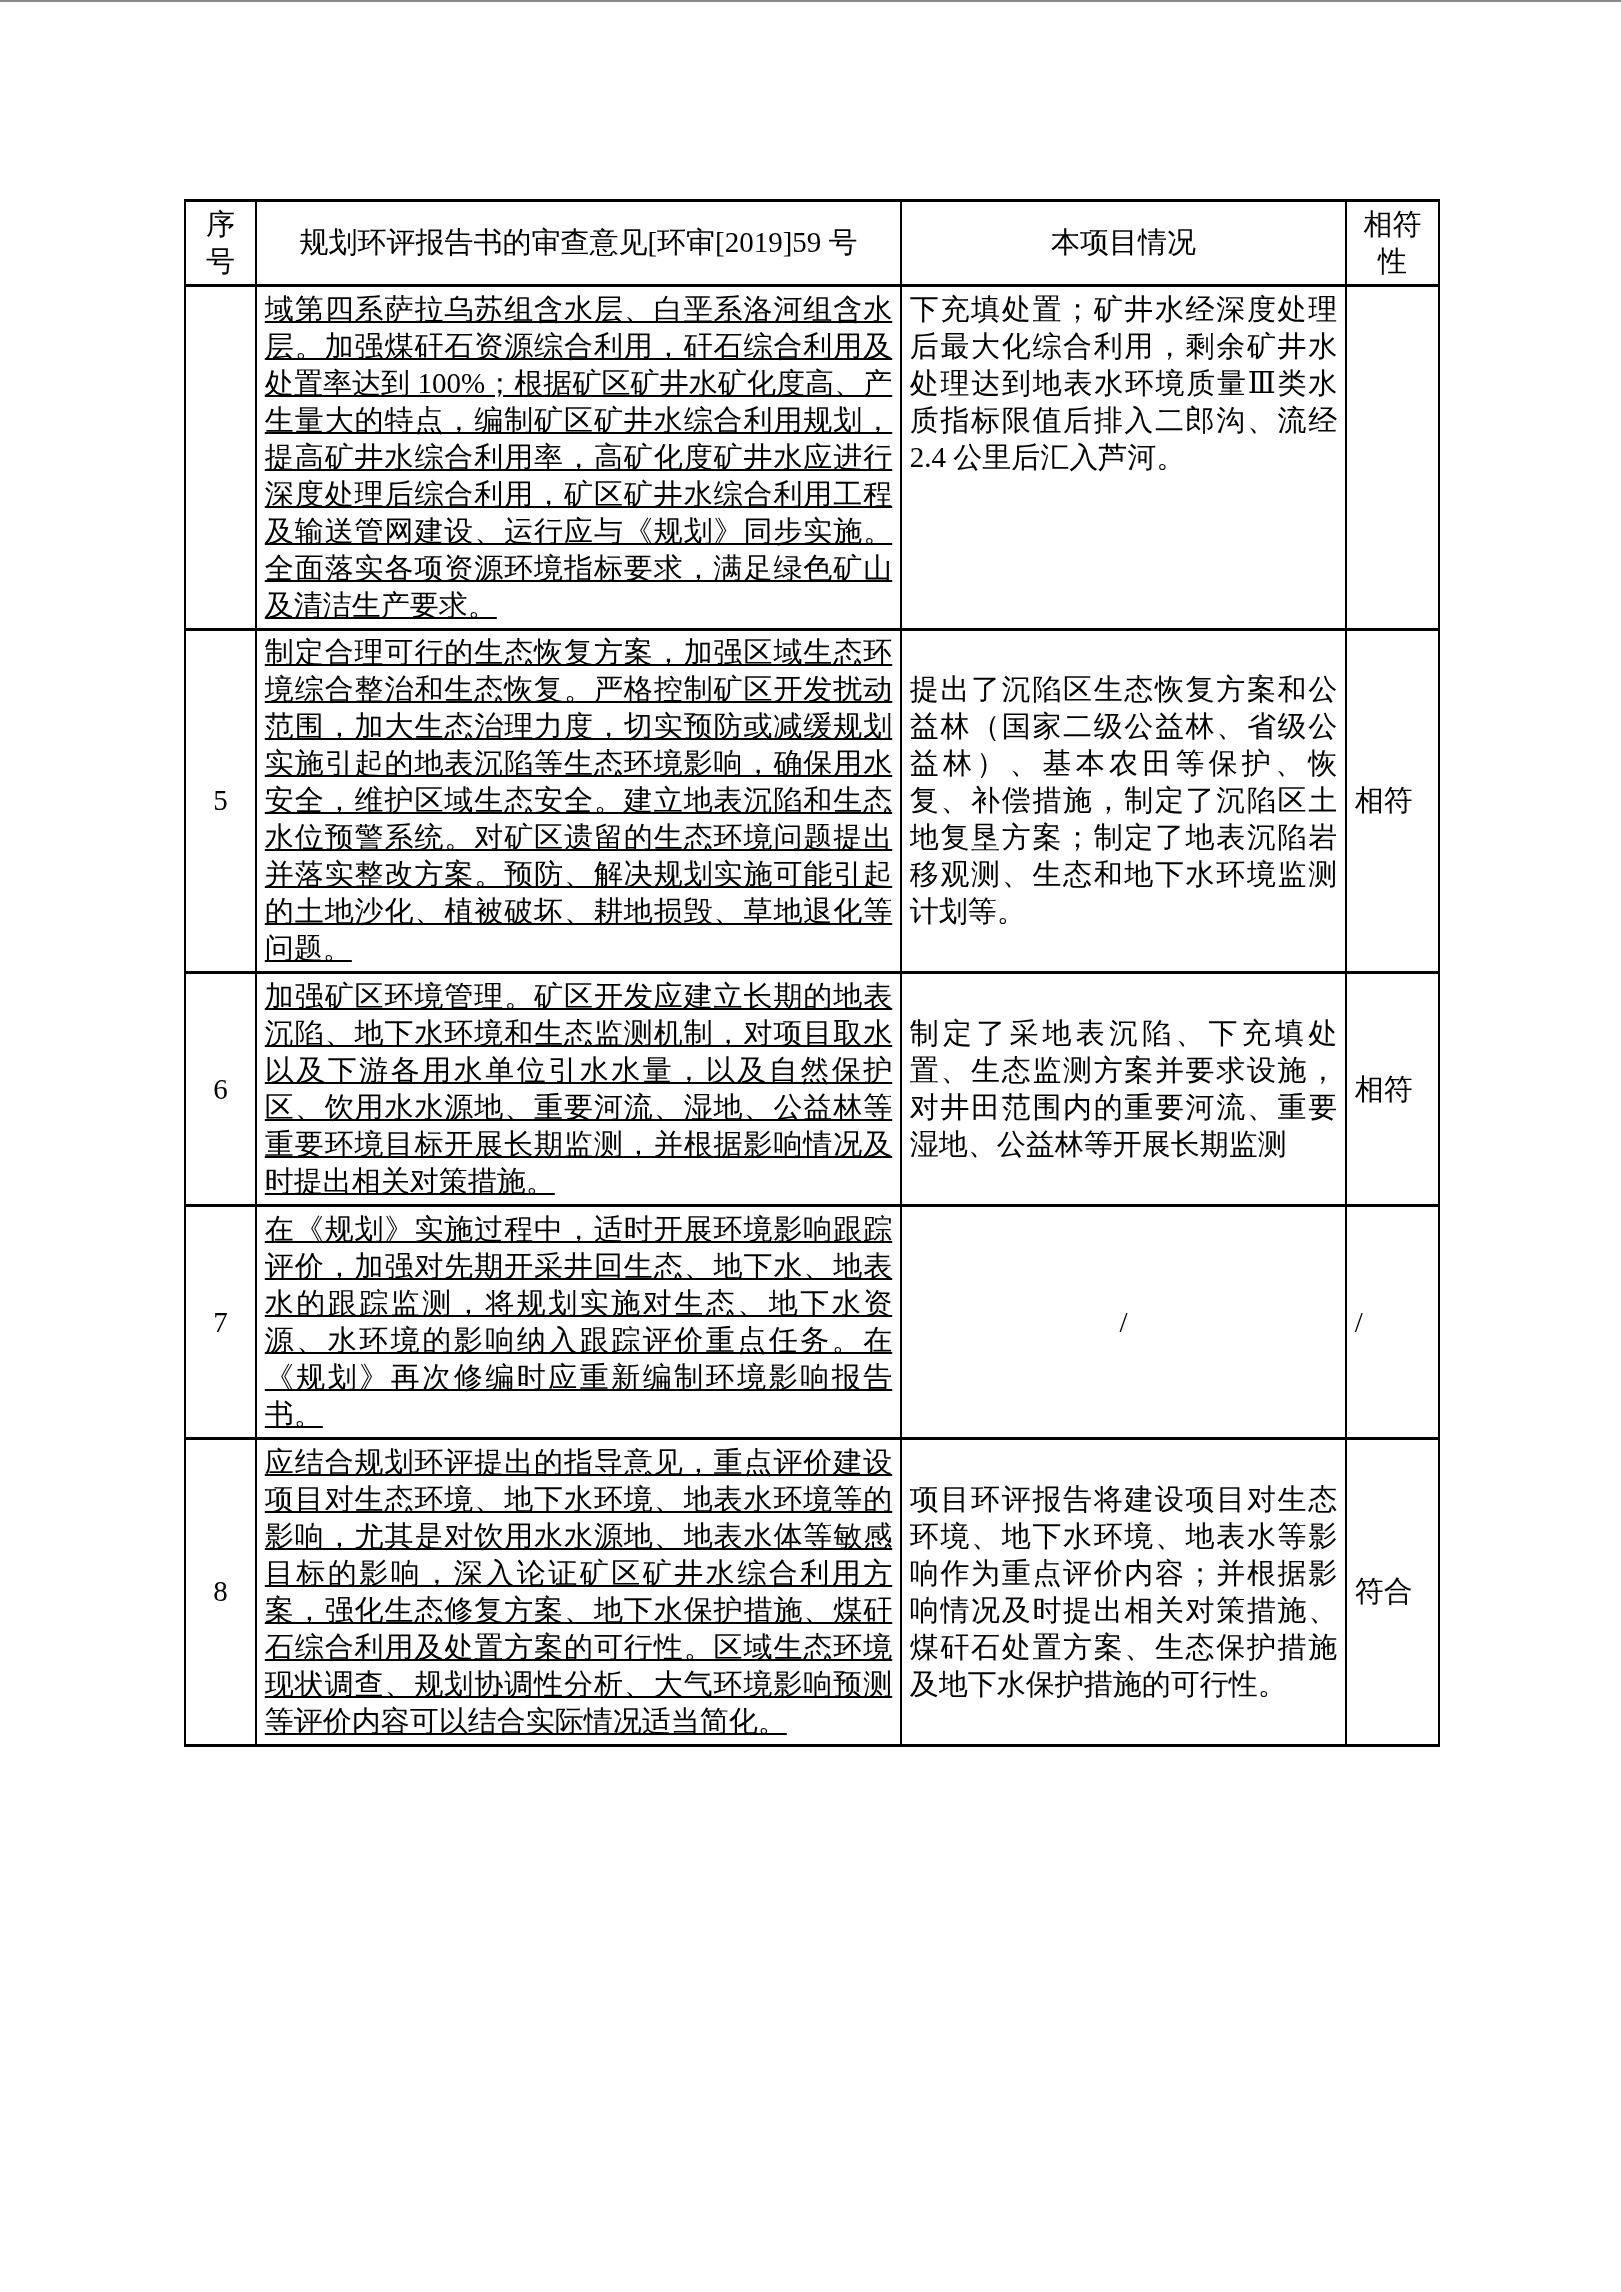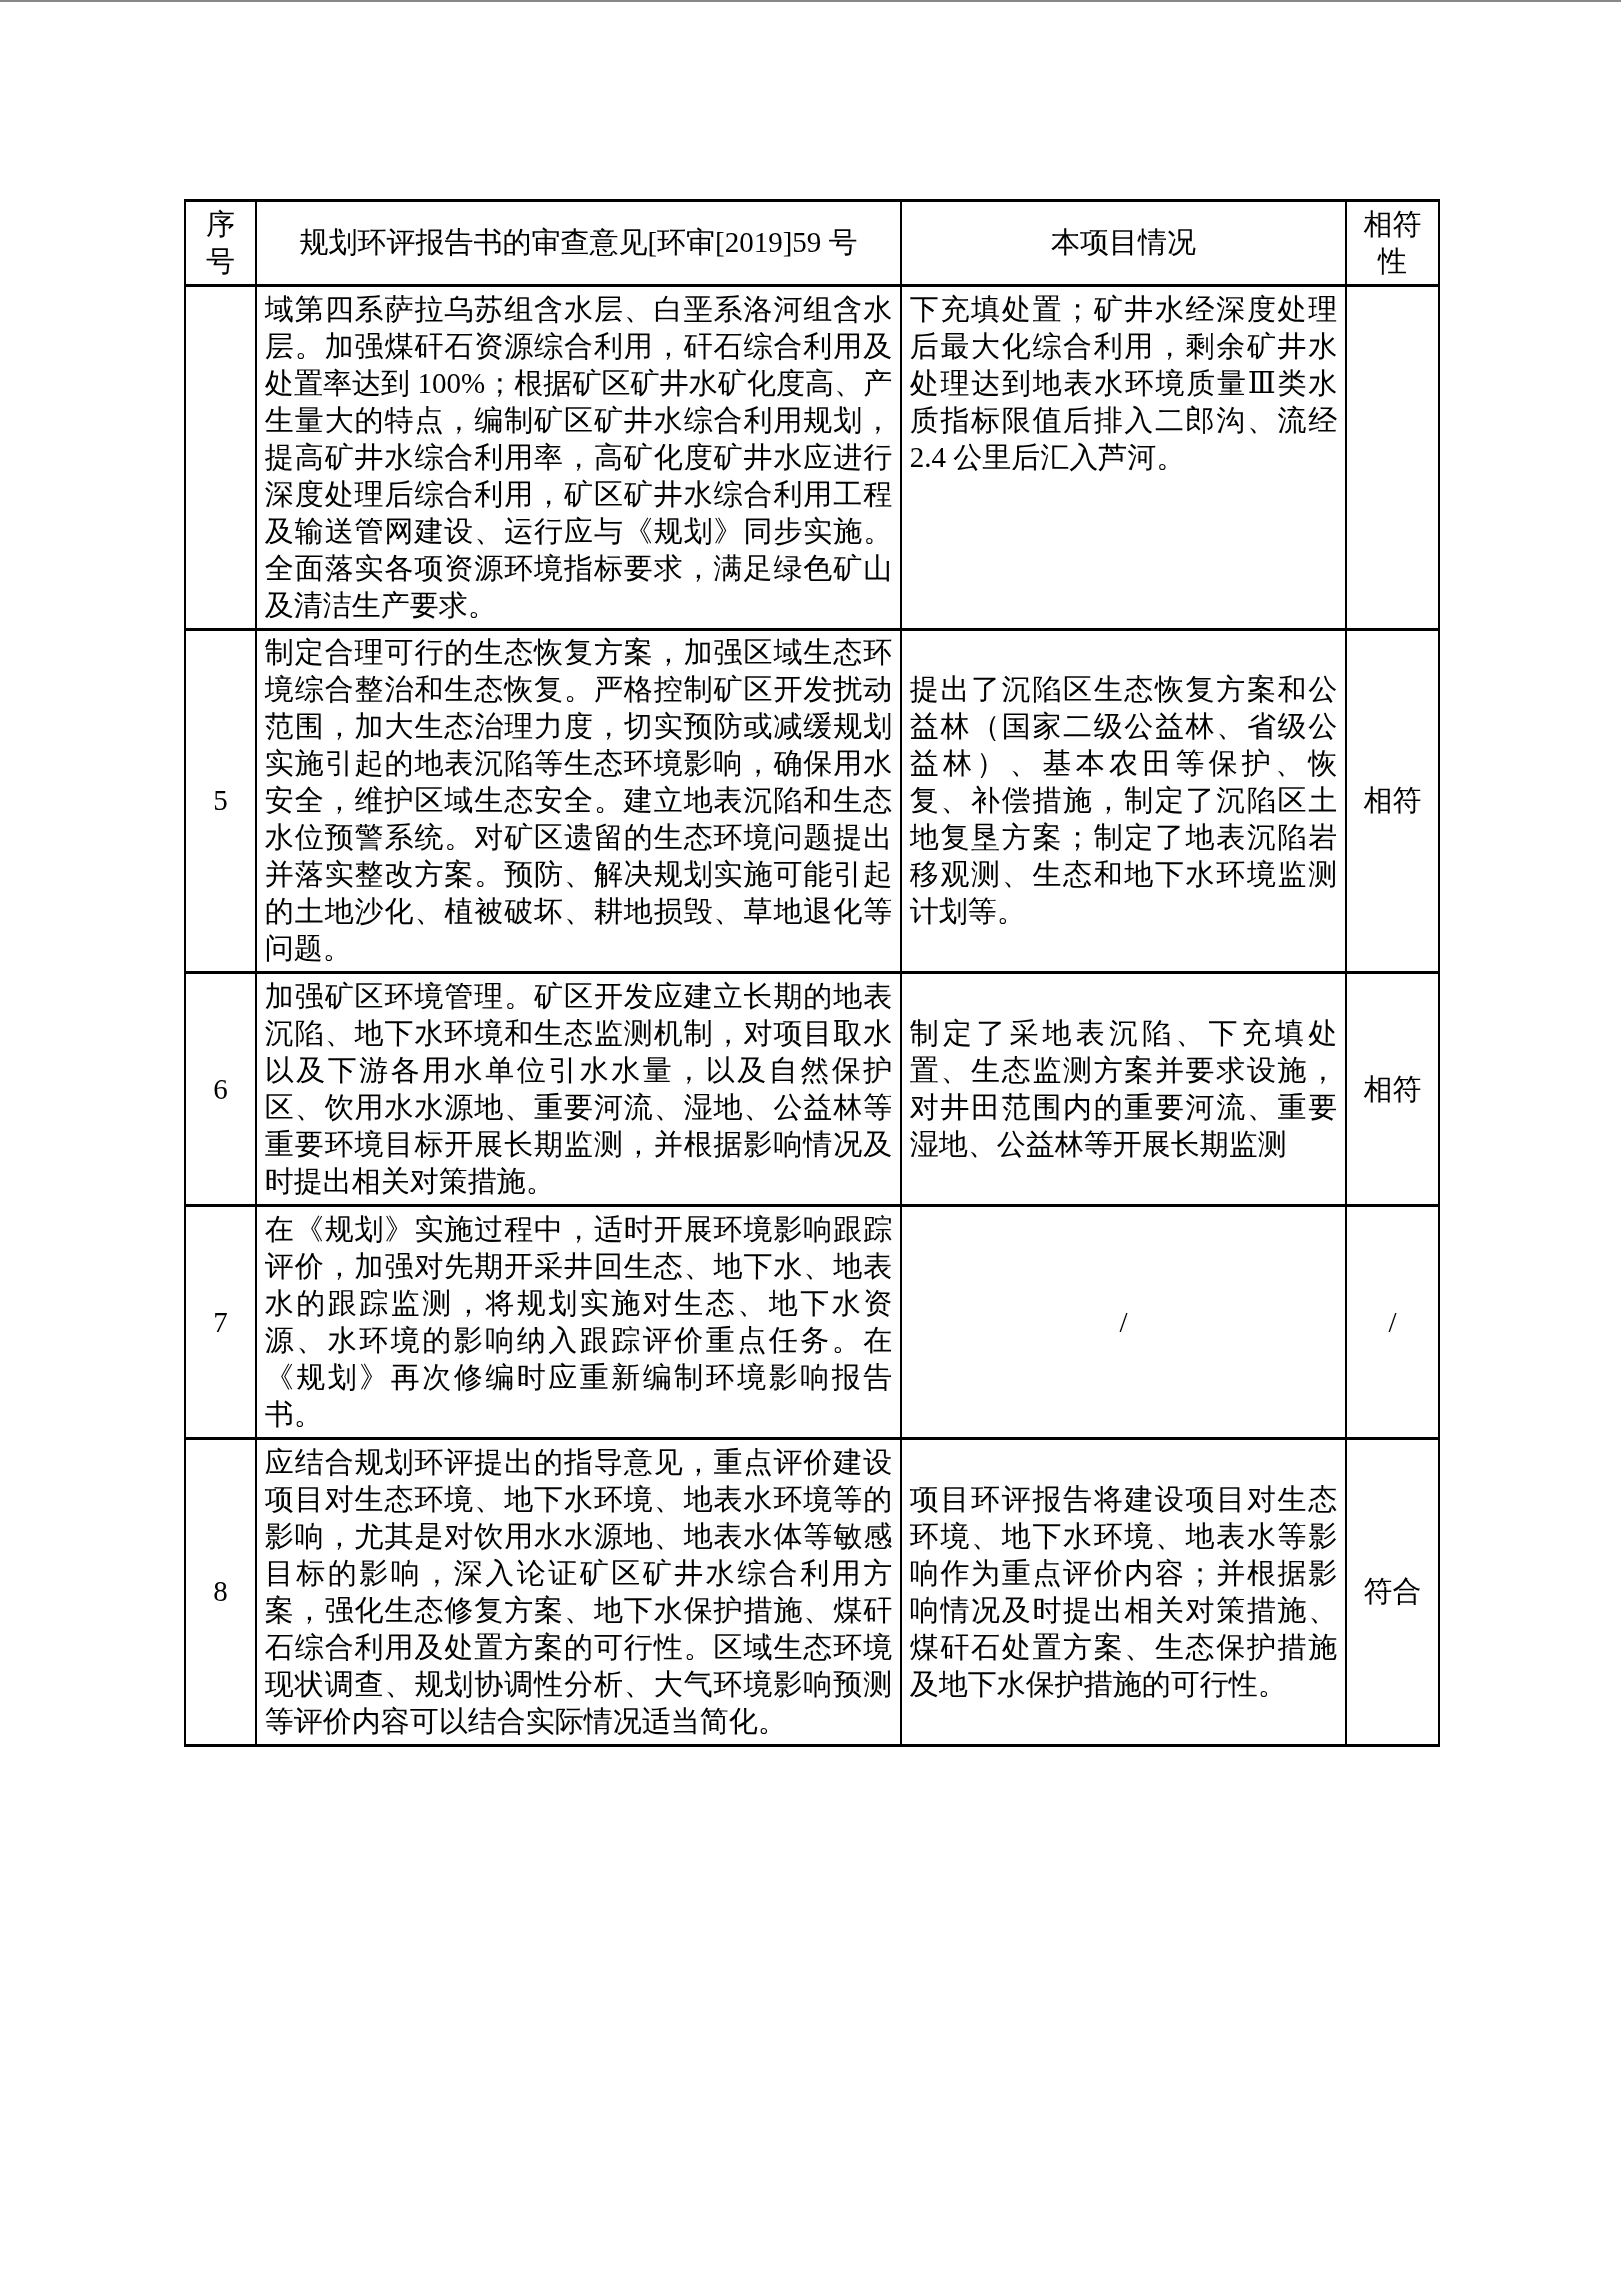--- a/index.html
+++ b/index.html
@@ -36,28 +36,29 @@
   tr.row-0 { height: 338px; }
   tr.row-1 { height: 303px; }
   tr.row-2 { height: 229px; }
   tr.row-3 { height: 206px; }
   tr.row-4 { height: 295px; }
   th.h-cell { text-align: center; vertical-align: middle; line-height: 35px; }
   td.no-cell { text-align: center; vertical-align: middle; }
   td.opinion-cell {
     text-align: justify;
     vertical-align: top;
+    text-decoration: underline;
   }
   td.project-cell {
     text-align: justify;
     vertical-align: middle;
   }
   td.project-cell.vtop { vertical-align: top; }
   td.project-cell.slash { text-align: center; }
-  td.conformity-cell { text-align: center; vertical-align: middle; }
+  td.conformity-cell { text-align: left; vertical-align: middle; }
   .page-number {
     position: absolute;
     top: 2105px;
     left: 0;
     width: 100%;
     text-align: center;
     font-size: 29px;
     line-height: 35px;
   }
 </style>

